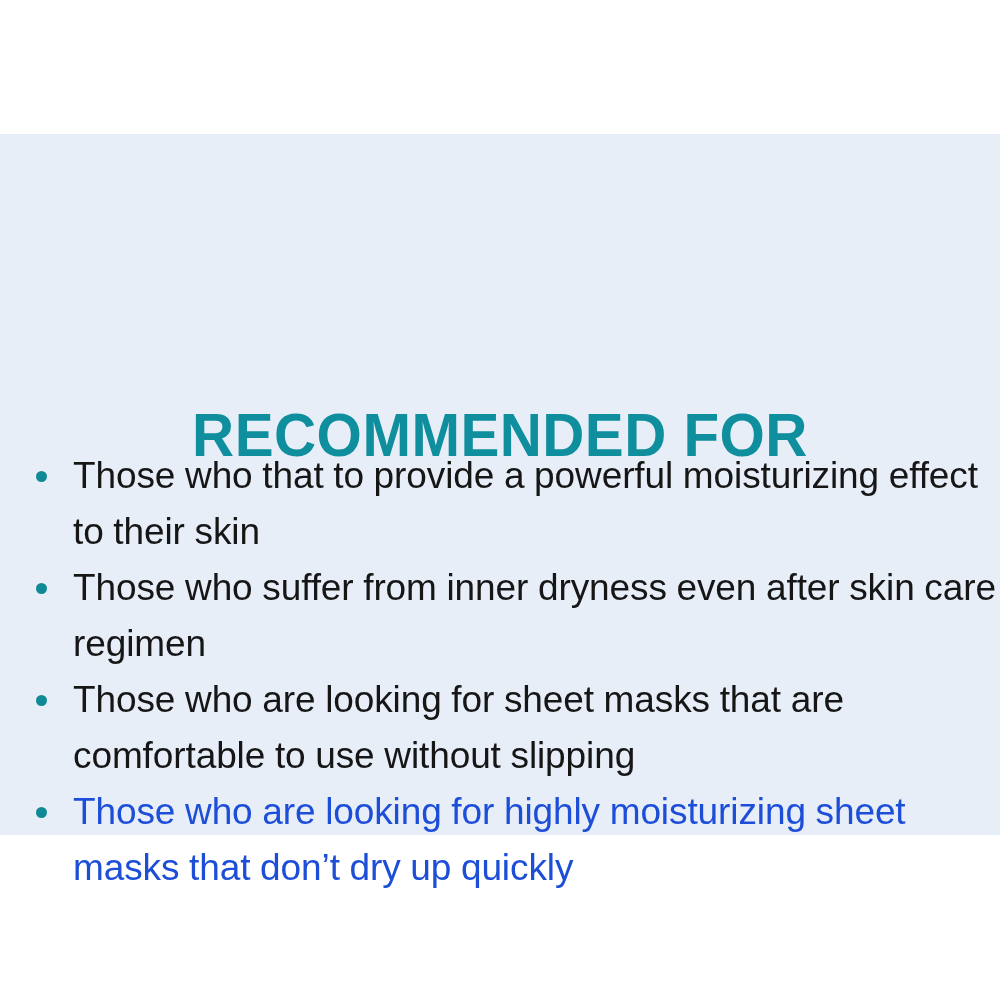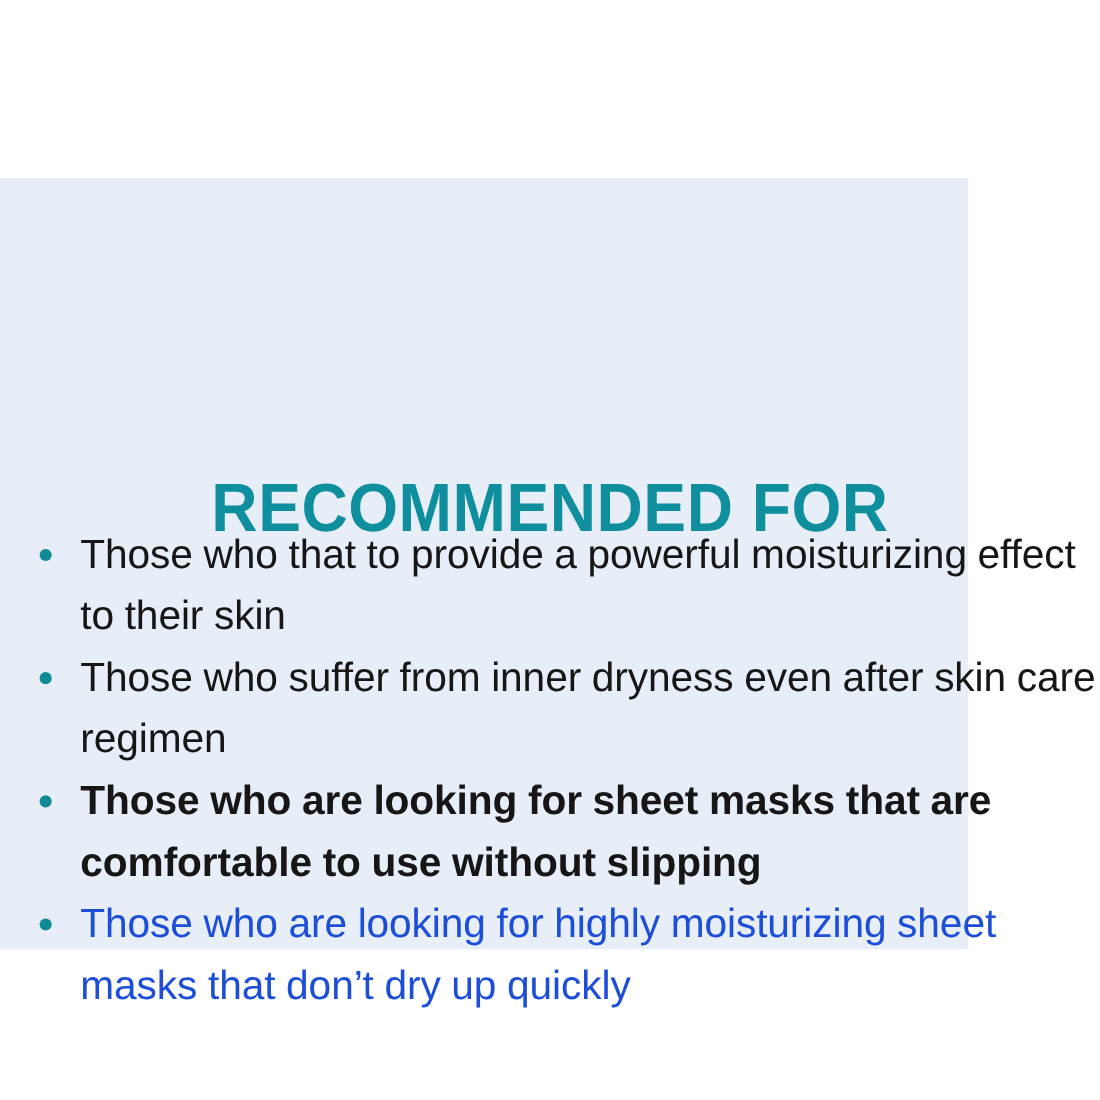--- a/index.html
+++ b/index.html
@@ -19,22 +19,22 @@
     position: relative;
     width: 1000px;
     height: 1000px;
     background: #ffffff;
   }
 
   
   #panel {
     position: absolute;
     left: 0;
-    top: 162px;
-    width: 880px;
+    top: 134px;
+    width: 1000px;
     height: 701px;
     background: #e7eef8;
     box-sizing: border-box;
   }
 
   
   #title {
     position: absolute;
     left: 0;
     top: 228px;
@@ -102,21 +102,21 @@
       <li class="bullet-item" style="color: rgb(22, 22, 22);">
         <span class="bullet-dot" style="background: rgb(16, 138, 150);"></span>
         <span class="bullet-text">Those who that to provide a powerful moisturizing effect to their skin</span>
       </li>
 
       <li class="bullet-item" style="color: rgb(22, 22, 22);">
         <span class="bullet-dot" style="background: rgb(16, 138, 150);"></span>
         <span class="bullet-text">Those who suffer from inner dryness even after skin care regimen</span>
       </li>
 
-      <li class="bullet-item" style="color: rgb(22, 22, 22); font-weight: bold;">
+      <li class="bullet-item" style="color: rgb(22, 22, 22);">
         <span class="bullet-dot" style="background: rgb(16, 138, 150);"></span>
         <span class="bullet-text">Those who are looking for sheet masks that are comfortable to use without slipping</span>
       </li>
 
       <li class="bullet-item" style="color: #1d4ed8;">
         <span class="bullet-dot" style="background: rgb(16, 138, 150);"></span>
         <span class="bullet-text">Those who are looking for highly moisturizing sheet masks that don’t dry up quickly</span>
       </li>
 
     </ul>

